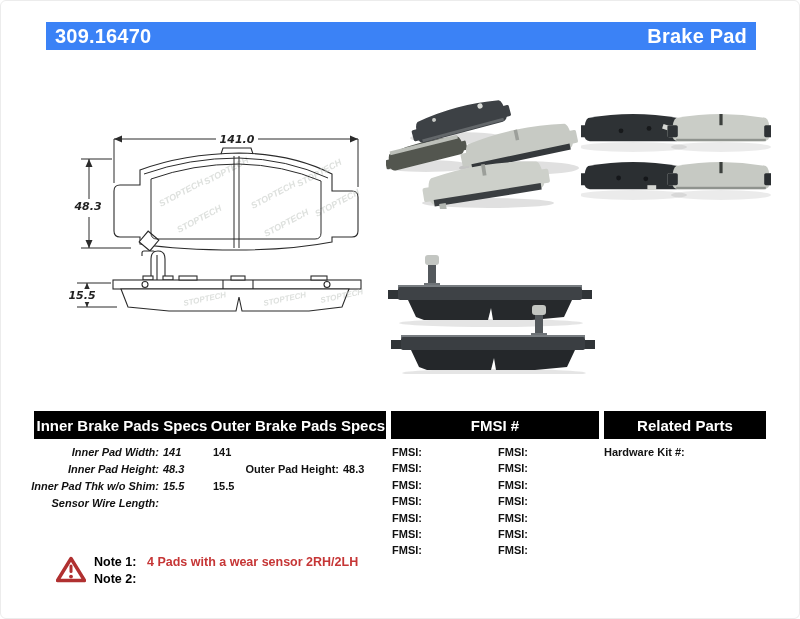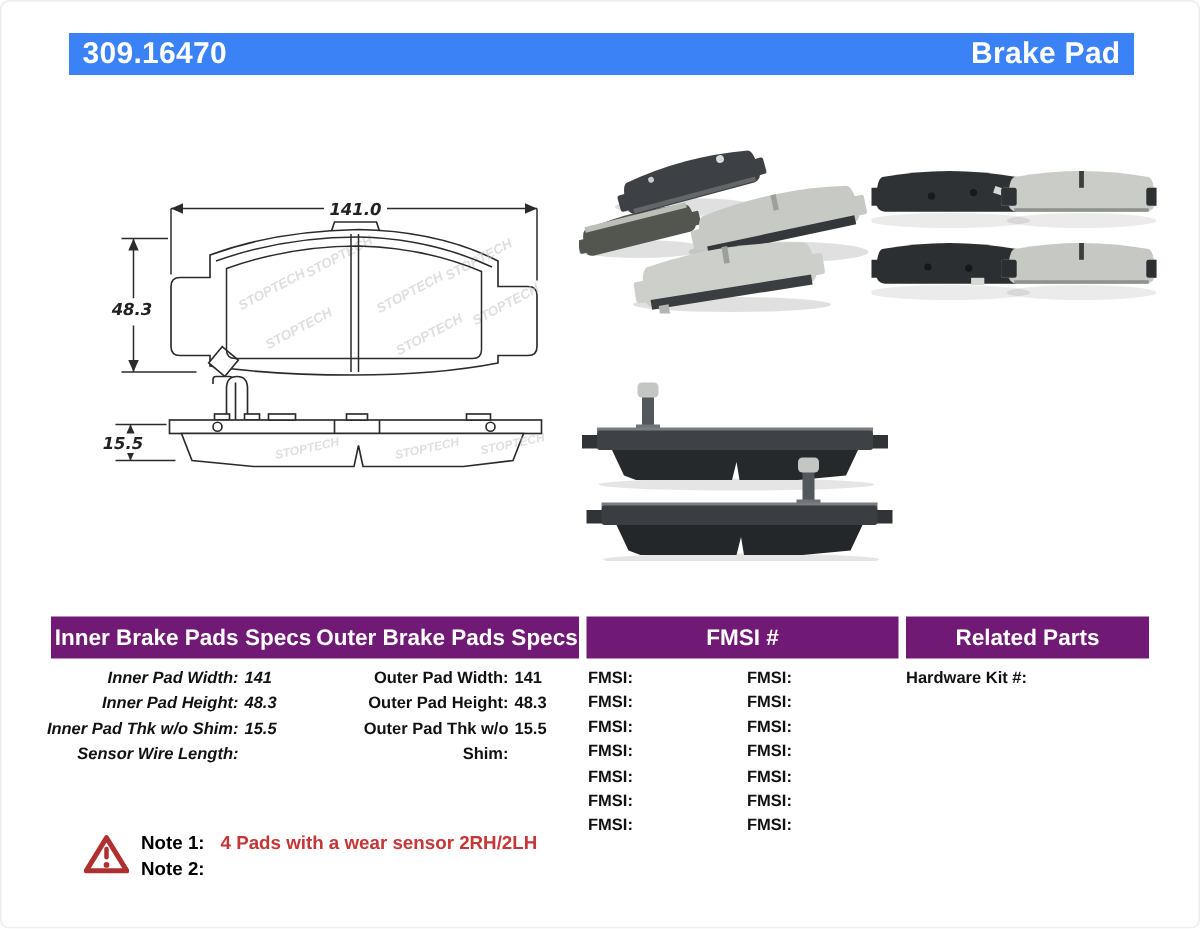--- a/index.html
+++ b/index.html
@@ -20,21 +20,21 @@
   svg text.dim {
     font-family:"DejaVu Sans", sans-serif; font-style:italic; font-weight:bold;
     font-size:11px; fill:#222;
   }
   svg text.wm {
     font-family:"Liberation Sans", sans-serif; font-style:italic; font-weight:bold;
     fill:#c2c7c2; opacity:0.55;
   }
   
   .thead {
-    position:absolute; top:410px; height:28px; background:#701a75; color:#fff;
+    position:absolute; top:410px; height:28px; background:#000000; color:#fff;
     display:flex; align-items:center; justify-content:center;
     font-weight:bold; font-size:15px;
   }
   .thead.split span { flex:1; text-align:center; }
   
   .spec-col { position:absolute; top:443px; font-size:11px; font-weight:bold; color:#111; }
   .spec-row { display:flex; height:17px; line-height:17px; }
   .spec-row .lbl { width:130px; text-align:right; }
   .spec-row .val { width:44px; text-align:left; padding-left:4px; }
   
@@ -276,29 +276,27 @@
       <span class="val">15.5</span>
     </div>
     <div class="spec-row">
       <span class="lbl">Sensor Wire Length:</span>
       <span class="val"></span>
     </div>
   </div>
 
   <div class="spec-col" style="left:208px;">
     <div class="spec-row">
-      <span class="lbl">Outer Pad Width:</span>
       <span class="val">141</span>
     </div>
     <div class="spec-row">
       <span class="lbl">Outer Pad Height:</span>
       <span class="val">48.3</span>
     </div>
     <div class="spec-row">
-      <span class="lbl">Outer Pad Thk w/o Shim:</span>
       <span class="val">15.5</span>
     </div>
   </div>
 
   <div class="fmsi-col">
     <div class="fmsi-row">
       <span class="l">FMSI:</span>
       <span class="r">FMSI:</span>
     </div>
     <div class="fmsi-row">

